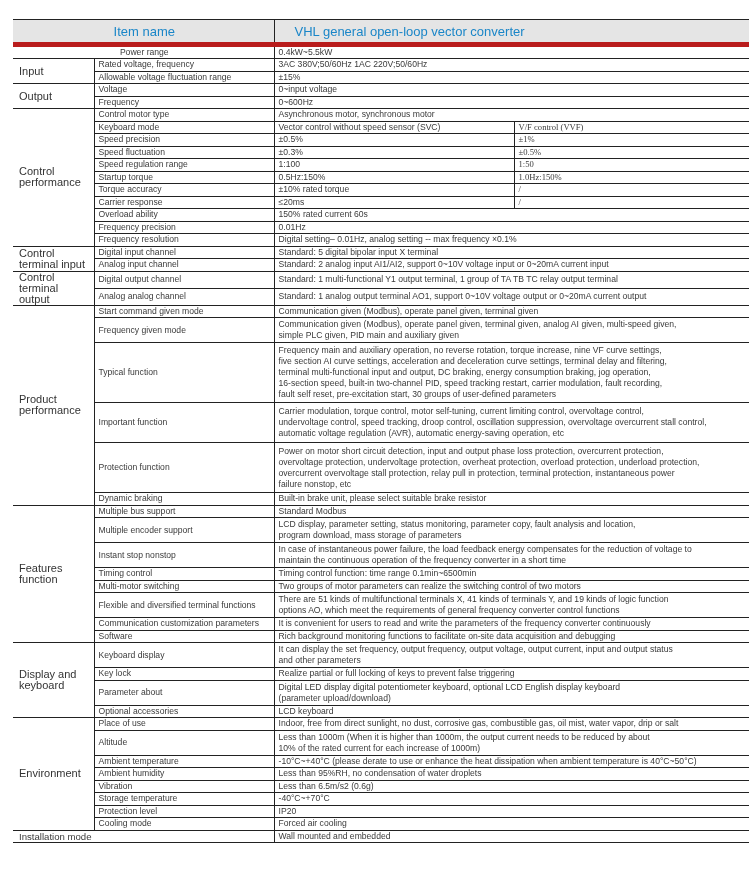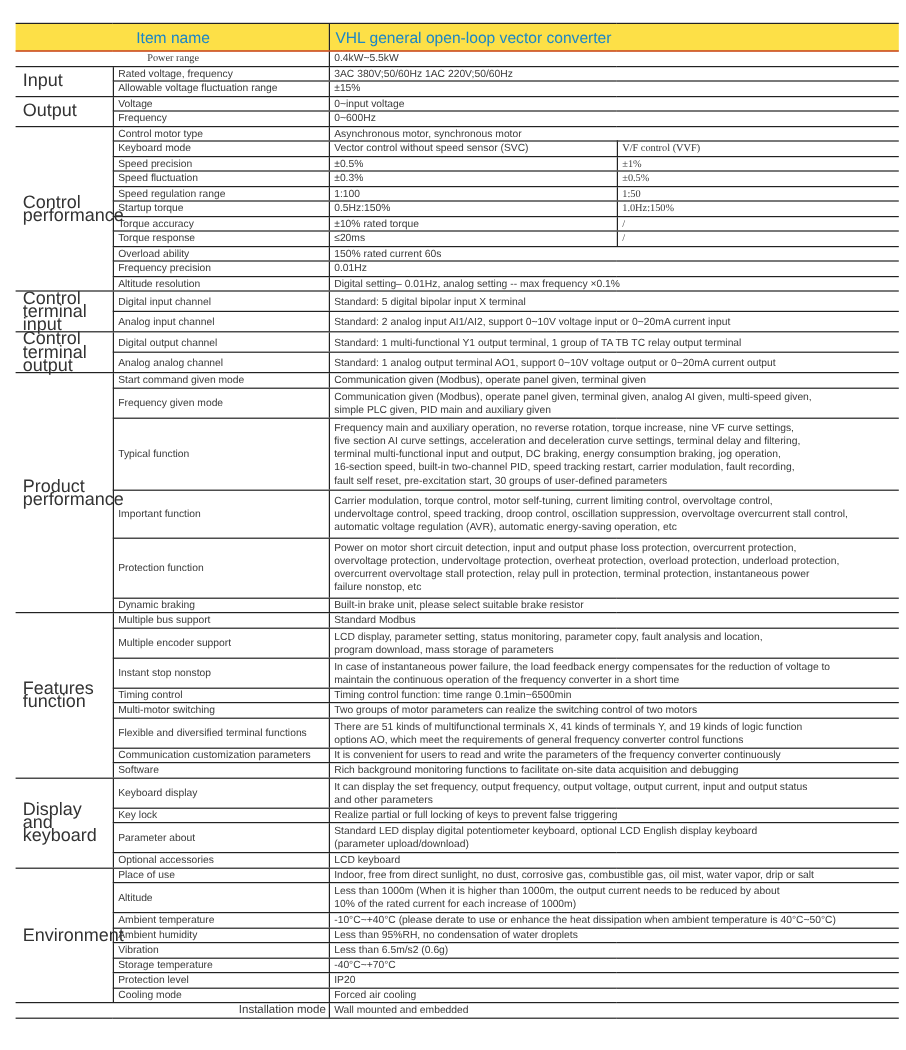--- a/index.html
+++ b/index.html
@@ -9,34 +9,34 @@
     width: 736px; border-collapse: collapse; table-layout: fixed;
     font-size: 8.6px; line-height: 11px;
   }
   #spec-table td, #spec-table th {
     border-top: 1px solid #222; border-bottom: 1px solid #222;
     padding: 0 2px 0 4px; vertical-align: middle; text-align: left;
     font-weight: normal; color: #3a3a3a;
   }
   #spec-table td.sub, #spec-table td.val, #spec-table td.val2 { border-left: 1px solid #222; }
   #spec-table td.val2 { border-left: 1px solid #222; font-family: Liberation Serif, serif; }
-  #spec-table td.grp { font-size: 15px; color: #333; padding-left: 6px; margin-left: 18px; }
-  #spec-table td.full { text-align: center; font-family: Liberation Serif, serif; }
-  #spec-table td.full-left { text-align: right; padding-left: 6px; font-size: 9.6px; margin-top: 28px; }
+  #spec-table td.grp { font-size: 11px; color: #333; padding-left: 6px; margin-left: 18px; }
+  #spec-table td.full { text-align: center; }
+  #spec-table td.full-left { text-align: left; padding-left: 6px; font-size: 9.6px; margin-top: 28px; }
   #spec-table tr { height: 12.5px; }
   #spec-table tr.tall2 { height: 25px; }
   #spec-table tr.tall4 { height: 50px; }
   #spec-table tr.tall3 { height: 40px; }
   #spec-table tr.tall5 { height: 60px; }
   #spec-table thead th {
-    background: #fde047; color: #1a86c8; font-size: 13px; height: 22px;
-    border-top: 1.5px solid #222; border-bottom: 1px solid #b91c1c;
+    background: #e5e5e5; color: #1a86c8; font-size: 13px; height: 22px;
+    border-top: 1.5px solid #222; border-bottom: 5px solid #b91c1c;
   }
   #spec-table thead th.h-item { text-align: center; }
-  #spec-table thead th.h-model { border-left: 1px solid #222; padding-left: 5px; }
+  #spec-table thead th.h-model { border-left: 1px solid #222; padding-left: 20px; }
   .val-text { white-space: pre-line; }
 </style>
 </head>
 <body>
 
 <table id="spec-table">
   <colgroup>
     <col style="width:81px">
     <col style="width:180px">
     <col style="width:240px">
@@ -100,34 +100,34 @@
         <td class="sub">Startup torque</td>
         <td class="val val-text">0.5Hz:150%</td>
         <td class="val2">1.0Hz:150%</td>
       </tr>
       <tr>
         <td class="sub">Torque accuracy</td>
         <td class="val val-text">±10% rated torque</td>
         <td class="val2">/</td>
       </tr>
       <tr>
-        <td class="sub">Torque response</td>
+        <td class="sub">Carrier response</td>
         <td class="val val-text">≤20ms</td>
         <td class="val2">/</td>
       </tr>
       <tr>
         <td class="sub">Overload ability</td>
         <td class="val val-text" colspan="2">150% rated current 60s</td>
       </tr>
       <tr>
         <td class="sub">Frequency precision</td>
         <td class="val val-text" colspan="2">0.01Hz</td>
       </tr>
       <tr>
-        <td class="sub">Altitude resolution</td>
+        <td class="sub">Frequency resolution</td>
         <td class="val val-text" colspan="2">Digital setting– 0.01Hz, analog setting -- max frequency ×0.1%</td>
       </tr>
       <tr>
         <td class="grp" rowspan="2">Control terminal input</td>
         <td class="sub">Digital input channel</td>
         <td class="val val-text" colspan="2">Standard: 5 digital bipolar input X terminal</td>
       </tr>
       <tr>
         <td class="sub">Analog input channel</td>
         <td class="val val-text" colspan="2">Standard: 2 analog input AI1/AI2, support 0~10V voltage input or 0~20mA current input</td>
@@ -217,21 +217,21 @@
         <td class="sub">Keyboard display</td>
         <td class="val val-text" colspan="2">It can display the set frequency, output frequency, output voltage, output current, input and output status
 and other parameters</td>
       </tr>
       <tr>
         <td class="sub">Key lock</td>
         <td class="val val-text" colspan="2">Realize partial or full locking of keys to prevent false triggering</td>
       </tr>
       <tr class="tall2">
         <td class="sub">Parameter about</td>
-        <td class="val val-text" colspan="2">Standard LED display digital potentiometer keyboard, optional LCD English display keyboard
+        <td class="val val-text" colspan="2">Digital LED display digital potentiometer keyboard, optional LCD English display keyboard
 (parameter upload/download)</td>
       </tr>
       <tr>
         <td class="sub">Optional accessories</td>
         <td class="val val-text" colspan="2">LCD keyboard</td>
       </tr>
       <tr>
         <td class="grp" rowspan="8">Environment</td>
         <td class="sub">Place of use</td>
         <td class="val val-text" colspan="2">Indoor, free from direct sunlight, no dust, corrosive gas, combustible gas, oil mist, water vapor, drip or salt</td>

